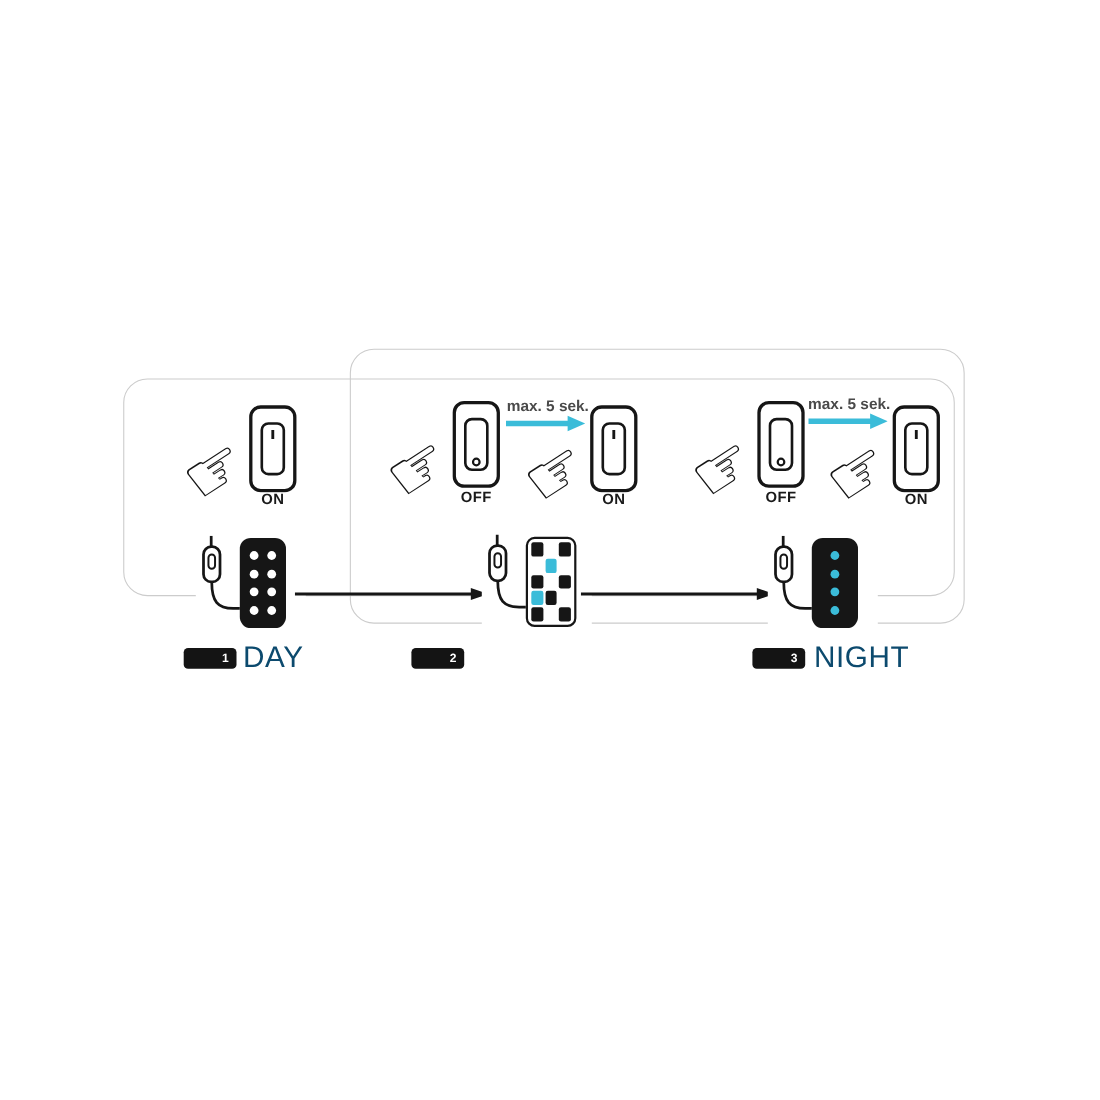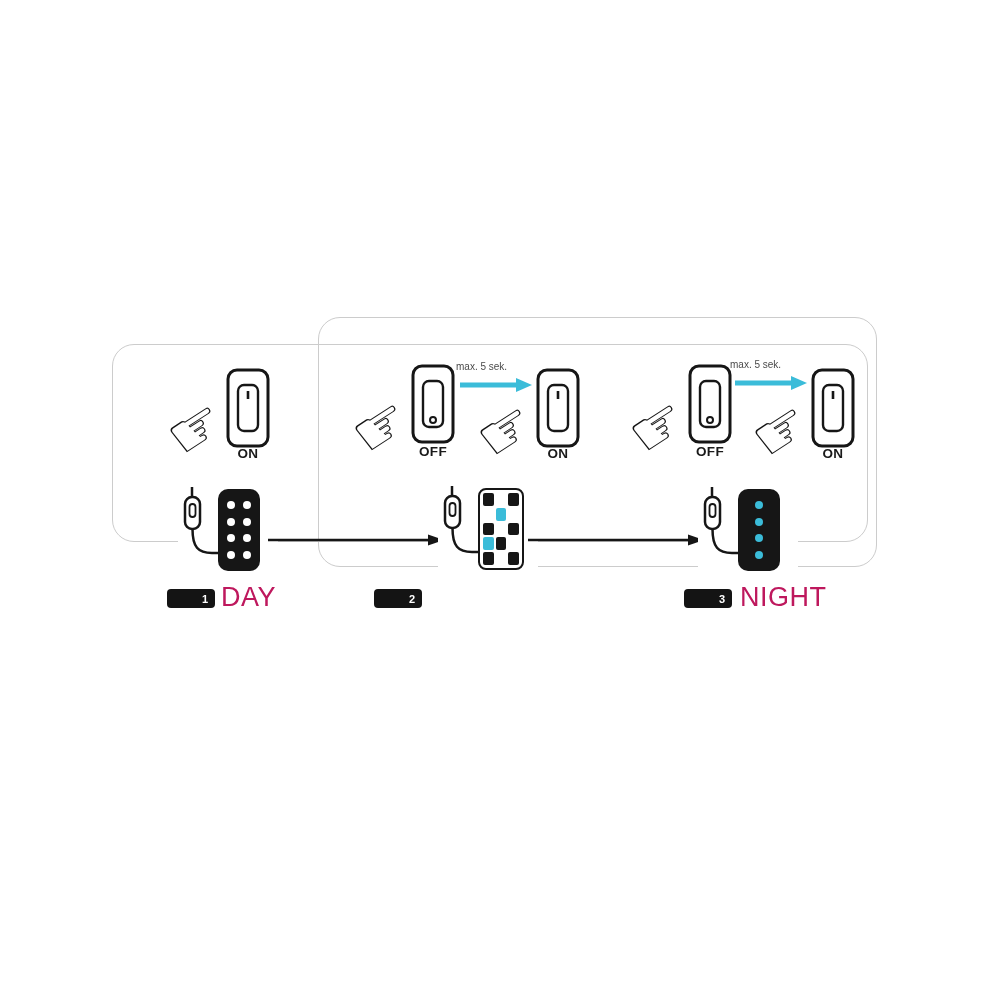--- a/index.html
+++ b/index.html
@@ -19,21 +19,21 @@
   .switch.on .tick{display:inline;}
   .oring{fill:none;stroke:var(--ink,#161616);stroke-width:2;display:none;}
   .switch.off .oring{display:inline;}
 
   .hand{position:absolute;font-size:62px;line-height:1;color:#141414;
         transform:rotate(-33deg);user-select:none;}
 
   .onoff{position:absolute;width:60px;text-align:center;font-size:13.5px;font-weight:700;
          letter-spacing:.4px;color:#1a1a1a;}
 
-  .timer{position:absolute;width:84px;text-align:left;font-size:10px;font-weight:400;color:#4a4a4a;}
+  .timer{position:absolute;width:84px;text-align:center;font-size:14px;font-weight:700;color:#4a4a4a;}
   .cyan-arrow{position:absolute;}
   .cyan-arrow line{stroke:var(--accent,#3bbcd9);stroke-width:5;}
   .cyan-arrow polygon{fill:var(--accent,#3bbcd9);}
 
   .flow-arrow{position:absolute;}
   .flow-arrow line{stroke:var(--ink,#161616);stroke-width:2.6;}
   .flow-arrow polygon{fill:var(--ink,#161616);}
 
   
   .device{position:absolute;width:100px;height:88px;background:#fff;}
@@ -46,21 +46,21 @@
   .device.checker .controller{background:#fff;border:2px solid var(--ink,#161616);width:46px;border-radius:8px;}
   .cellgrid{display:grid;width:100%;height:100%;box-sizing:border-box;}
   .device.dots .cellgrid{padding:9px 6px;gap:3px;}
   .device.dots .cell{width:8px;height:8px;border-radius:50%;margin:auto;}
   .device.checker .cellgrid{padding:3px;gap:2px;}
   .device.checker .cell{border-radius:2px;}
 
   .badge{position:absolute;width:48px;height:19px;background:var(--badge,#141414);border-radius:4px;
          color:#fff;display:flex;align-items:center;justify-content:flex-end;padding-right:7px;
          box-sizing:border-box;font-size:11px;font-weight:700;}
-  .mode-label{position:absolute;font-size:27px;letter-spacing:.5px;color:#be185d;font-weight:500;text-align:center;}
+  .mode-label{position:absolute;font-size:27px;letter-spacing:.5px;color:#0c4a6e;font-weight:500;text-align:center;}
 </style>
 </head>
 <body>
 
 <div class="canvas">
 
   <div class="frame inner"></div>
   <div class="frame outer"></div>
 
   <div class="hand" style="left:168px;top:398px">☞</div>

